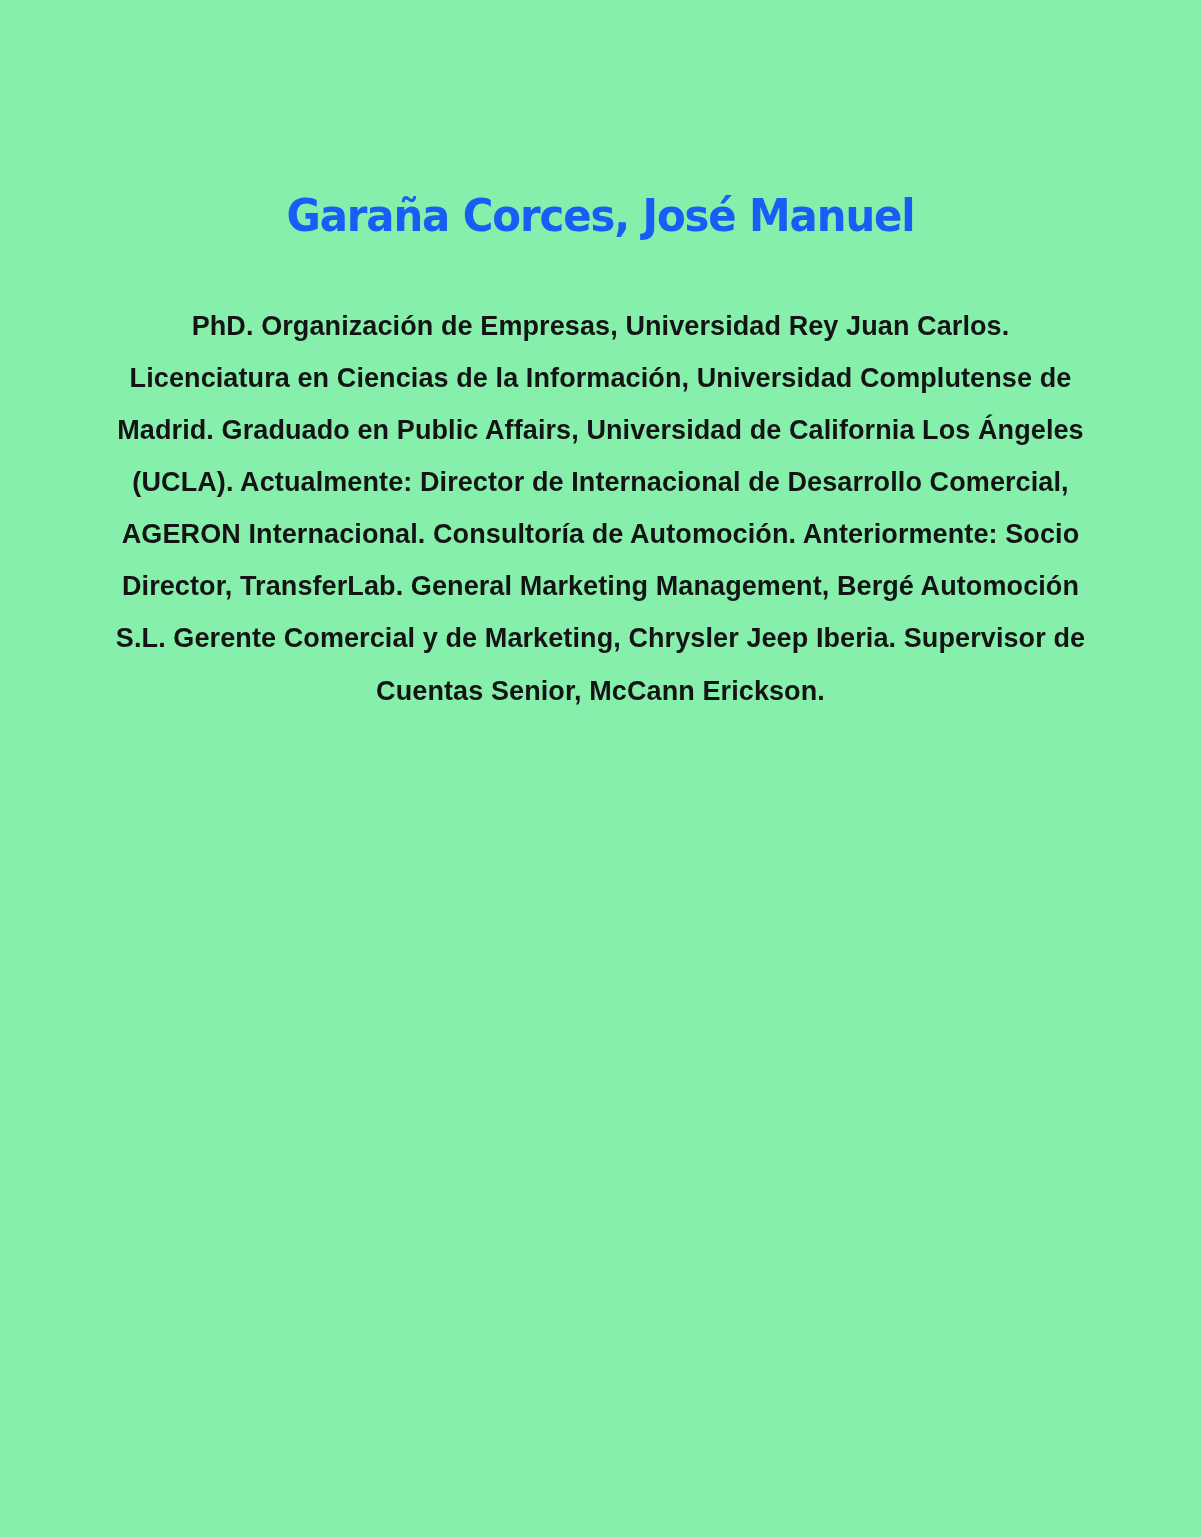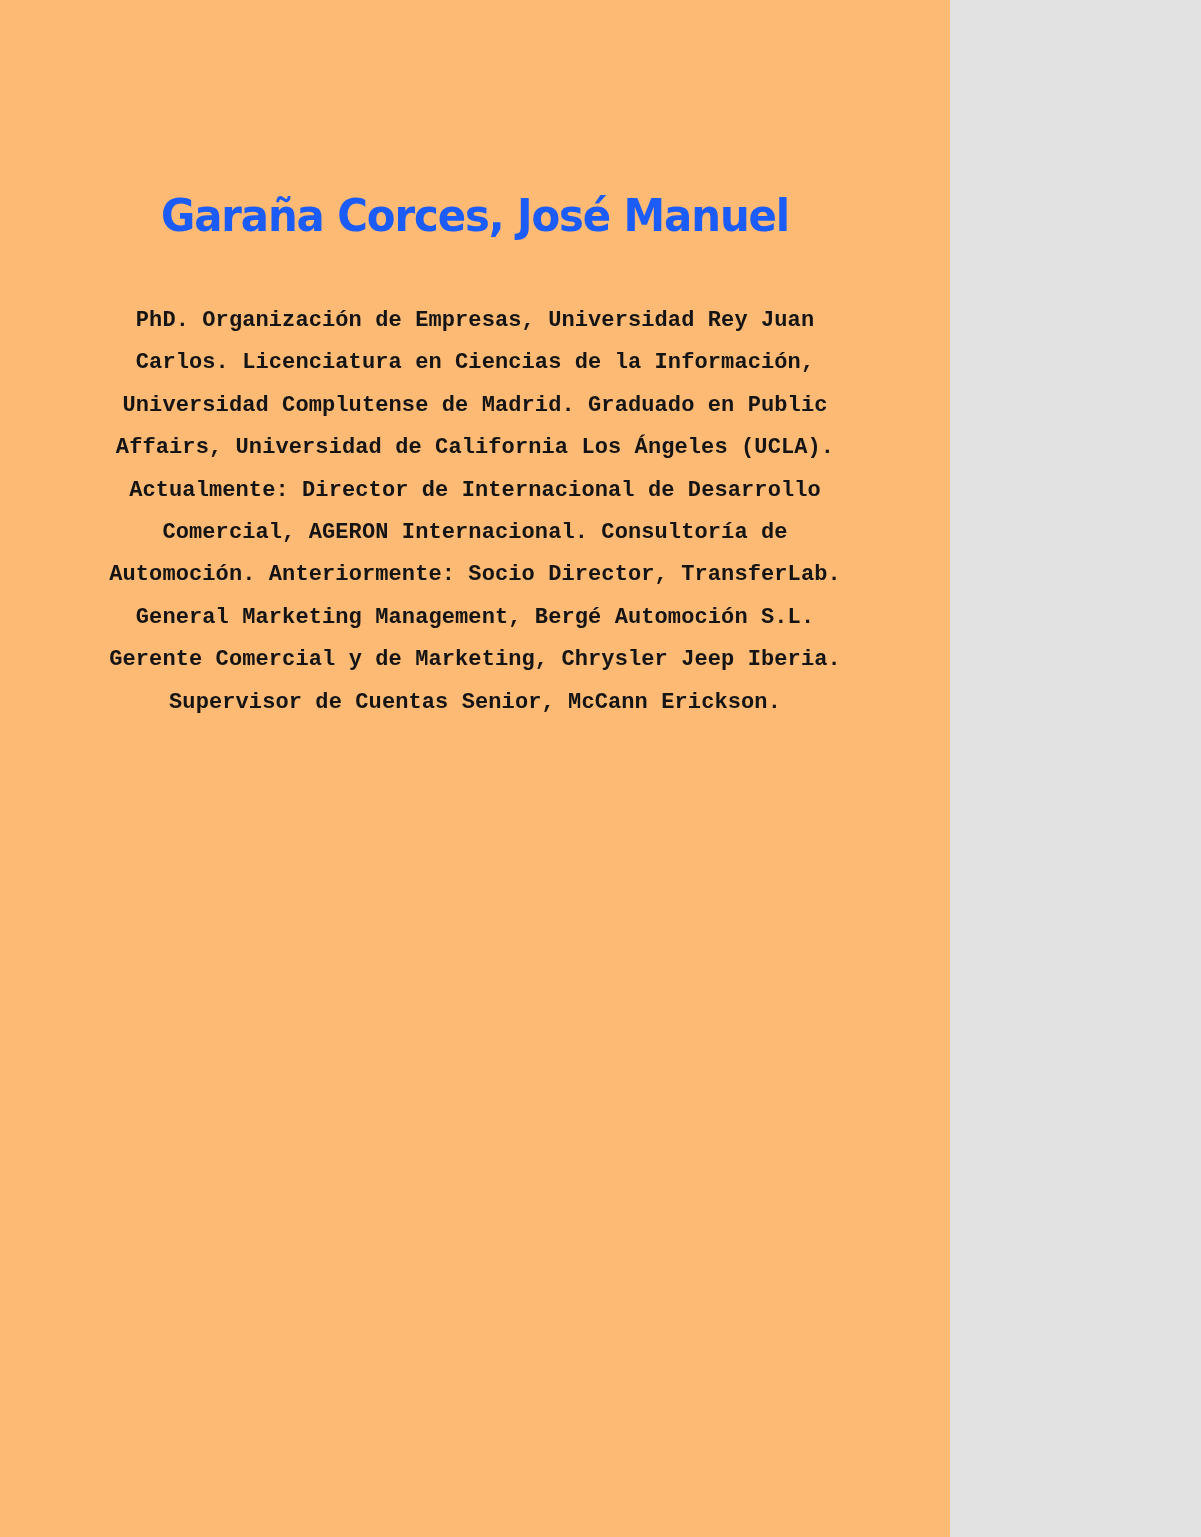--- a/index.html
+++ b/index.html
@@ -9,24 +9,24 @@
   }
   body {
     width: 1201px;
     height: 1537px;
     background: #e2e2e2;
     font-family: "Liberation Sans", sans-serif;
     -webkit-font-smoothing: antialiased;
   }
   .page {
     position: relative;
-    width: 950px;
+    width: 1201px;
     height: 1537px;
     box-sizing: border-box;
-    background: #fdba74;
+    background: #86efac;
     overflow: hidden;
   }
   .content {
     padding-top: 190px;
     padding-left: 100px;
     padding-right: 100px;
   }
   .profile-name {
     color: #1a5cf5;
     font-family: "DejaVu Sans", sans-serif;
@@ -34,22 +34,22 @@
     font-weight: bold;
     text-align: center;
     letter-spacing: -1.2px;
     line-height: 1.15;
     margin: 0 0 58px 0;
     transform: scaleX(0.93);
     transform-origin: center center;
   }
   .profile-bio {
     color: #141414;
-    font-family: Liberation Mono, monospace;
-    font-size: 22px;
+    font-family: Liberation Sans, sans-serif;
+    font-size: 27px;
     font-weight: bold;
     line-height: 1.93;
     text-align: center;
     letter-spacing: 0.1px;
     margin: 0;
     padding: 0 8px;
   }
 </style>
 </head>
 <body>

